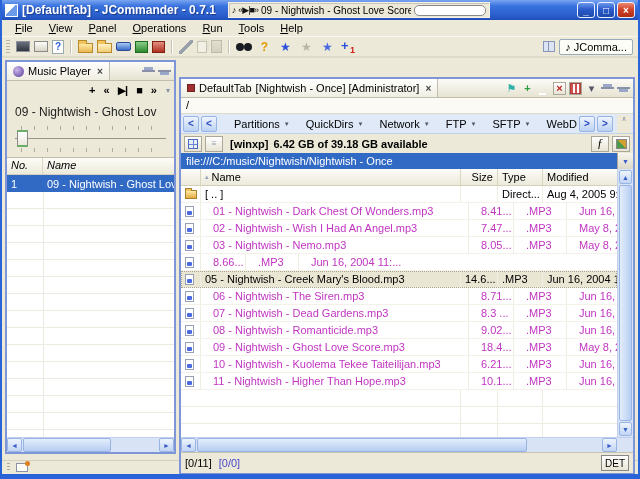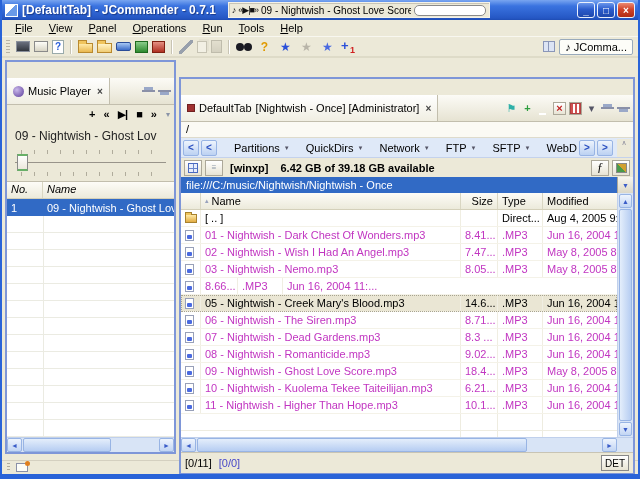--- a/index.html
+++ b/index.html
@@ -55,21 +55,21 @@
   .persp { margin-left:auto; display:flex; align-items:center; gap:4px; padding-right:3px; }
   .i-persp-grid { width:12px; height:11px; border:1px solid #8a96b8; background:linear-gradient(90deg,#dce4f4 0 4px,#8a96b8 4px 5px,#dce4f4 5px),#dce4f4; }
   .persp-btn { display:flex; align-items:center; gap:3px; border:1px solid #9ab; border-radius:2px; background:#fdfdf8; padding:1px 5px; font-size:11px; }
 
   
   .workspace { position:relative; height:402px; background:#ece9d8; }
   .panel { position:absolute; border:2px solid #7e96d8; background:#ece9d8; }
   .panel-left { left:3px; top:2px; width:171px; height:394px; display:flex; flex-direction:column; }
   .panel-right { left:177px; top:19px; width:456px; height:398px; display:flex; flex-direction:column; }
 
-  .tabbar { height:27px; display:flex; align-items:stretch; background:linear-gradient(#fcfbf6,#e6e3d2); border-bottom:1px solid #c2bead;margin-top:16px; }
+  .tabbar { height:19px; display:flex; align-items:stretch; background:linear-gradient(#fcfbf6,#e6e3d2); border-bottom:1px solid #c2bead; }
   .tab { display:flex; align-items:center; gap:4px; padding:0 6px; background:linear-gradient(#ffffff,#f0eee2); border-right:1px solid #c2bead; white-space:nowrap; }
   .tab .close { font-weight:bold; font-size:10px; color:#444; margin-left:2px; }
   .tab-icons { margin-left:auto; display:flex; align-items:center; gap:3px; padding-right:3px; }
   .tab-icons .tbi { width:auto; height:auto; min-width:13px; font-size:11px; }
   .i-music { width:11px; height:11px; border-radius:50%; background:radial-gradient(circle at 35% 35%,#cab9ea,#5a3a9a); }
   .i-redsq { width:8px; height:8px; background:#a03030; border:1px solid #702020; }
   .i-red-circle { position:relative; width:11px; height:11px; border-radius:50%; background:linear-gradient(#f08080,#c03030); }
   .i-red-circle::before { content:''; position:absolute; left:2px; top:4.5px; width:7px; height:2px; background:#fff; }
   .i-btn { width:17px; height:15px; border:1px solid #aca899; background:linear-gradient(#fff,#e8e4d4); display:flex; align-items:center; justify-content:center; font-size:10px; font-weight:bold; }
   .i-redcols::before { content:''; width:9px; height:9px; border:1px solid #b04040; background:repeating-linear-gradient(90deg,#d05050 0 2px,#fff 2px 4px); }
@@ -114,41 +114,41 @@
   .qbtns { display:flex; align-items:center; flex:1; padding-left:8px; gap:2px; overflow:hidden; }
   .qbtn { display:flex; align-items:center; gap:4px; padding:0 7px; white-space:nowrap;justify-content:flex-end; }
   .qcaret { font-size:6px; color:#556; }
   .qmore { width:14px; height:18px; margin-left:2px; background:#ece9d8; display:flex; align-items:flex-start; justify-content:center; font-size:7px; color:#889; }
   .rdrive { height:19px; display:flex; align-items:center; gap:3px; padding:0 3px; }
   .dbtn { width:18px; height:16px; flex:none; border:1px solid #aca899; background:linear-gradient(#fff,#e8e4d4); display:flex; align-items:center; justify-content:center; font-size:9px; }
   .i-grid-blue { width:10px; height:10px; border:1px solid #4a6ac0; background:
       linear-gradient(90deg,transparent 0 4px,#6a86cc 4px 5px,transparent 5px),
       linear-gradient(transparent 0 4px,#6a86cc 4px 5px,transparent 5px),#e8eefc; }
   .i-dots { color:#8a96a8; font-size:8px; }
-  .dtext { margin-left:4px; font-weight:bold; display:flex; gap:12px; white-space:nowrap; overflow:hidden; }
+  .dtext { margin-left:4px; font-weight:bold; display:flex; gap:5px; white-space:nowrap; overflow:hidden; }
   .dright { margin-left:auto; display:flex; gap:3px; }
   .i-fx { font-family:"Liberation Serif",serif; font-style:italic; font-size:12px; }
   .i-mixed { width:11px; height:10px; border:1px solid #888; background:linear-gradient(45deg,#4a9a4a 0 50%,#d0a030 50%); }
   .raddress { height:16px; background:#316ac5; display:flex; align-items:center; }
   .addr-text { flex:1; color:#fff; padding:0 5px; white-space:nowrap; overflow:hidden; }
   .addr-drop { width:16px; height:16px; flex:none; border-left:1px solid #aca899; background:linear-gradient(#f8f6ee,#dcd8c8);
                display:flex; align-items:center; justify-content:center; font-size:7px; color:#3a5cc8; }
 
   .rtablewrap { position:relative; flex:1; background:#fff; overflow:hidden; }
   .rtable { position:absolute; inset:0 16px 0 0; display:flex; flex-direction:column; }
   .rthead { display:flex; height:17px; background:linear-gradient(#fdfcf7,#eceadb); border-bottom:1px solid #d4d0ba; flex:none; }
   .th { padding:1px 4px; border-right:1px solid #d9d6c2; display:flex; align-items:center; gap:3px; }
   .th-icon { width:20px; } .th-name { width:260px; } .th-size { width:37px; justify-content:flex-end; }
   .th-type { width:45px; } .th-mod { flex:1; border-right:none; }
   .sort { font-size:7px; color:#98a2bc; }
   .frow { display:flex; height:17px; align-items:center; border-bottom:1px solid #f4f2e8; flex:none; }
   .fc { padding:0 4px; white-space:nowrap; overflow:hidden; height:100%; display:flex; align-items:center; border-right:1px solid #f0eee2; }
   .fc-icon { width:20px; padding:0 2px 0 4px; } .fc-name { width:260px; } .fc-size { width:37px; }
   .fc-type { width:45px; } .fc-mod { flex:1; border-right:none; }
-  .kind-mp3 { color:#c135c1; }
+  .kind-mp3 { color:#c135c1;gap:8px; }
   .kind-dir { color:#000; }
   .kind-focused { color:#000; background:#eae6d4; outline:1px dotted #a8a490; outline-offset:-1px; }
   .ficon-file { position:relative; width:9px; height:11px; background:#fff; border:1px solid #98a0b8; flex:none; }
   .ficon-file::after { content:''; position:absolute; left:1px; bottom:1px; width:5px; height:4px; background:#4a6ae0; border-radius:1px; }
   .ficon-up { display:none; position:relative; width:12px; height:9px; border:1px solid #a8822e; background:linear-gradient(#ffeaa8,#e2ac42); flex:none; }
   .ficon-up::before { content:''; position:absolute; top:-3px; left:-1px; width:5px; height:2px; background:#f0c55e; border:1px solid #a8822e; border-bottom:none; }
   .kind-dir .ficon-up { display:block; }
   .rfiller { flex:1; background:
       linear-gradient(90deg,transparent 0 279px,#eeece0 279px 280px,transparent 280px 316px,#eeece0 316px 317px,transparent 317px 361px,#eeece0 361px 362px,transparent 362px),
       repeating-linear-gradient(180deg,transparent 0 16px,#eeece0 16px 17px); }

